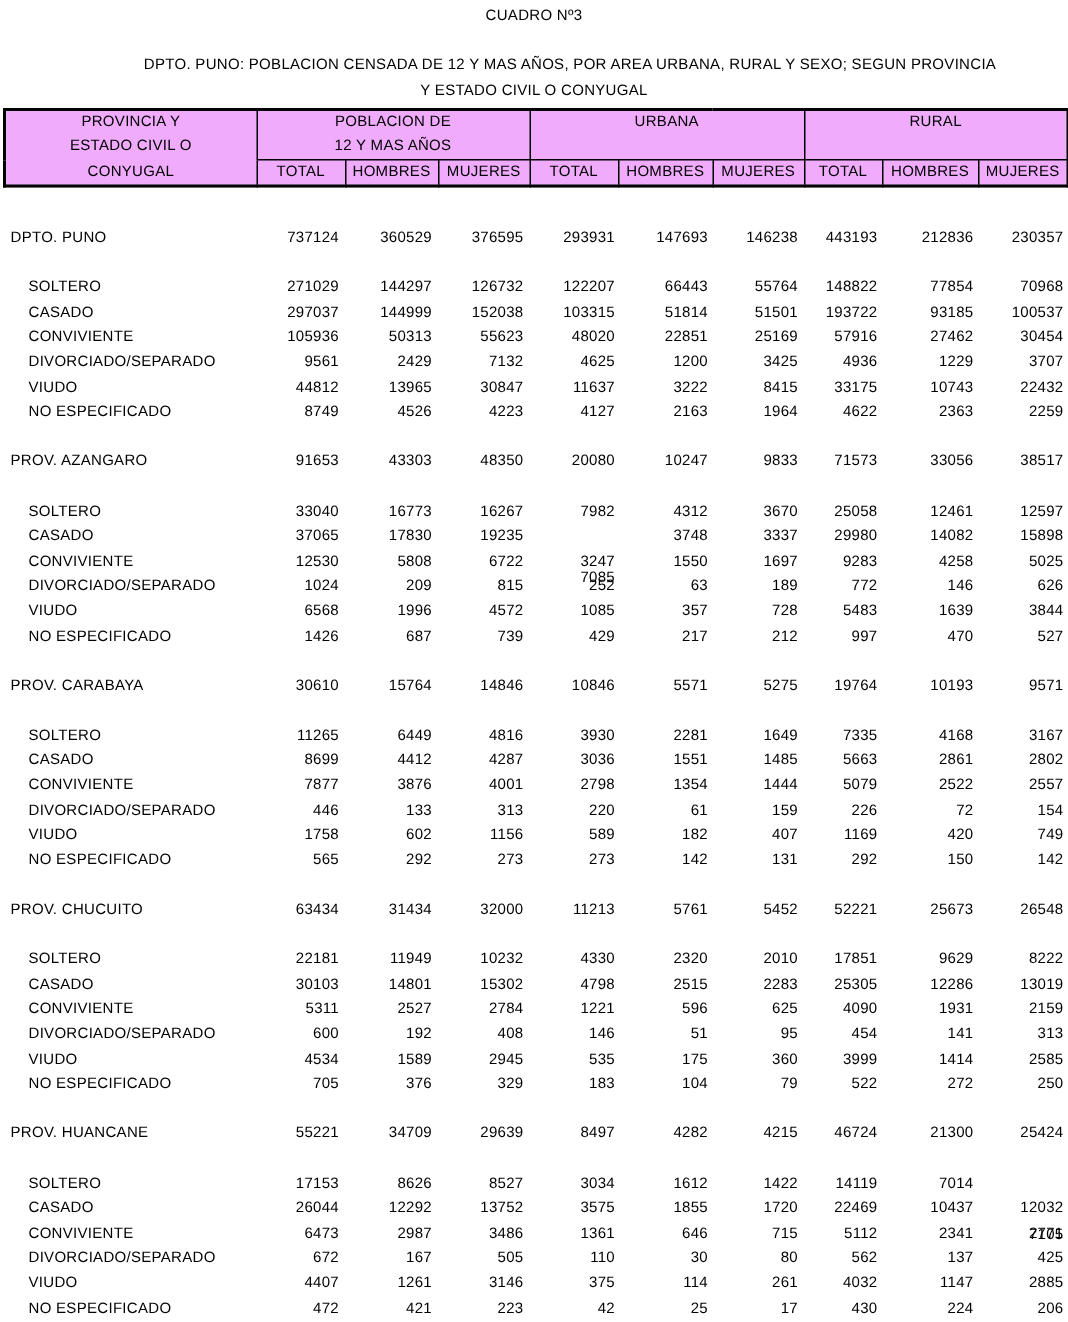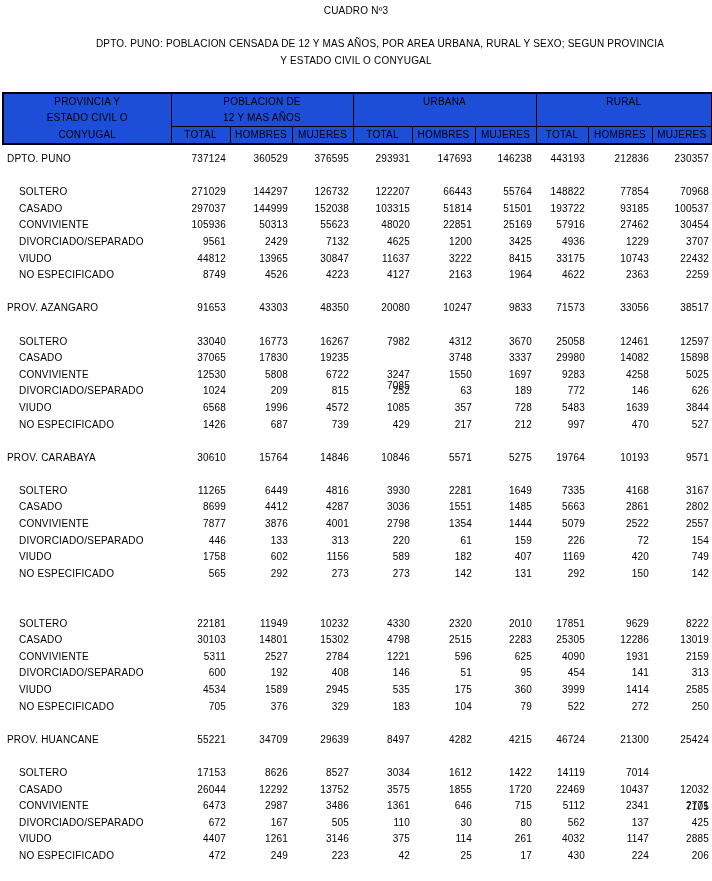--- a/index.html
+++ b/index.html
@@ -3,21 +3,21 @@
 <meta charset="utf-8">
 <style>
   html, body { margin: 0; padding: 0; background: #ffffff; }
   body { width: 712px; height: 881px; overflow: hidden; position: relative;
          font-family: "Liberation Sans", "DejaVu Sans", sans-serif; font-size: 10px; color: #000; }
   .caption { position: absolute; left: 0; width: 712px; text-align: center; font-size: 10px; letter-spacing: 0.2px; }
   #cap1 { top: 5px; }
   #cap2 { top: 38px; padding-left: 24px; }
   #cap3 { top: 55px; }
 
-  table.hdr { position: absolute; left: 2px; top: 92px; width: 709px; border-collapse: collapse; background: #1d4ed8; table-layout: fixed; }
+  table.hdr { position: absolute; left: 2px; top: 72px; width: 709px; border-collapse: collapse; background: #f0abfc; table-layout: fixed; }
   table.hdr td { border: 1px solid #000; text-align: center; padding: 0; font-size: 10px; line-height: 16px; height: 16px; letter-spacing: 0.2px; }
   table.hdr { border: 2px solid #000; border-bottom-width: 2px; }
   table.hdr td.nob { border-bottom: none; }
   table.hdr td.not { border-top: none; }
 
   #body-rows { position: absolute; left: 0; top: 150px; width: 712px; }
   .row { position: relative; height: 16.6px; font-size: 10px; }
   .row span { position: absolute; top: 3px; white-space: nowrap; letter-spacing: 0.2px; }
   .row .lbl { left: 7px; }
   .row.sub .lbl { left: 19px; }
@@ -324,20 +324,32 @@
       <span class="num" style="left: 228px;">292</span>
       <span class="num" style="left: 289px;">273</span>
       <span class="num" style="left: 350px;">273</span>
       <span class="num" style="left: 412px;">142</span>
       <span class="num" style="left: 472px;">131</span>
       <span class="num" style="left: 525px;">292</span>
       <span class="num" style="left: 589px;">150</span>
       <span class="num" style="left: 649px;">142</span>
     </div>
     <div class="gap"></div>
+    <div class="row group">
+      <span class="lbl">PROV. CHUCUITO</span>
+      <span class="num" style="left: 166px;">63434</span>
+      <span class="num" style="left: 228px;">31434</span>
+      <span class="num" style="left: 289px;">32000</span>
+      <span class="num" style="left: 350px;">11213</span>
+      <span class="num" style="left: 412px;">5761</span>
+      <span class="num" style="left: 472px;">5452</span>
+      <span class="num" style="left: 525px;">52221</span>
+      <span class="num" style="left: 589px;">25673</span>
+      <span class="num" style="left: 649px;">26548</span>
+    </div>
     <div class="gap"></div>
     <div class="row sub">
       <span class="lbl">SOLTERO</span>
       <span class="num" style="left: 166px;">22181</span>
       <span class="num" style="left: 228px;">11949</span>
       <span class="num" style="left: 289px;">10232</span>
       <span class="num" style="left: 350px;">4330</span>
       <span class="num" style="left: 412px;">2320</span>
       <span class="num" style="left: 472px;">2010</span>
       <span class="num" style="left: 525px;">17851</span>
@@ -474,21 +486,21 @@
       <span class="num" style="left: 350px;">375</span>
       <span class="num" style="left: 412px;">114</span>
       <span class="num" style="left: 472px;">261</span>
       <span class="num" style="left: 525px;">4032</span>
       <span class="num" style="left: 589px;">1147</span>
       <span class="num" style="left: 649px;">2885</span>
     </div>
     <div class="row sub">
       <span class="lbl">NO ESPECIFICADO</span>
       <span class="num" style="left: 166px;">472</span>
-      <span class="num" style="left: 228px;">249</span>
+      <span class="num" style="left: 228px;">421</span>
       <span class="num" style="left: 289px;">223</span>
       <span class="num" style="left: 350px;">42</span>
       <span class="num" style="left: 412px;">25</span>
       <span class="num" style="left: 472px;">17</span>
       <span class="num" style="left: 525px; text-align: right;">430</span>
       <span class="num" style="left: 589px;">224</span>
       <span class="num" style="left: 649px;">206</span>
     </div>
     <div class="gap"></div>
   </div>

